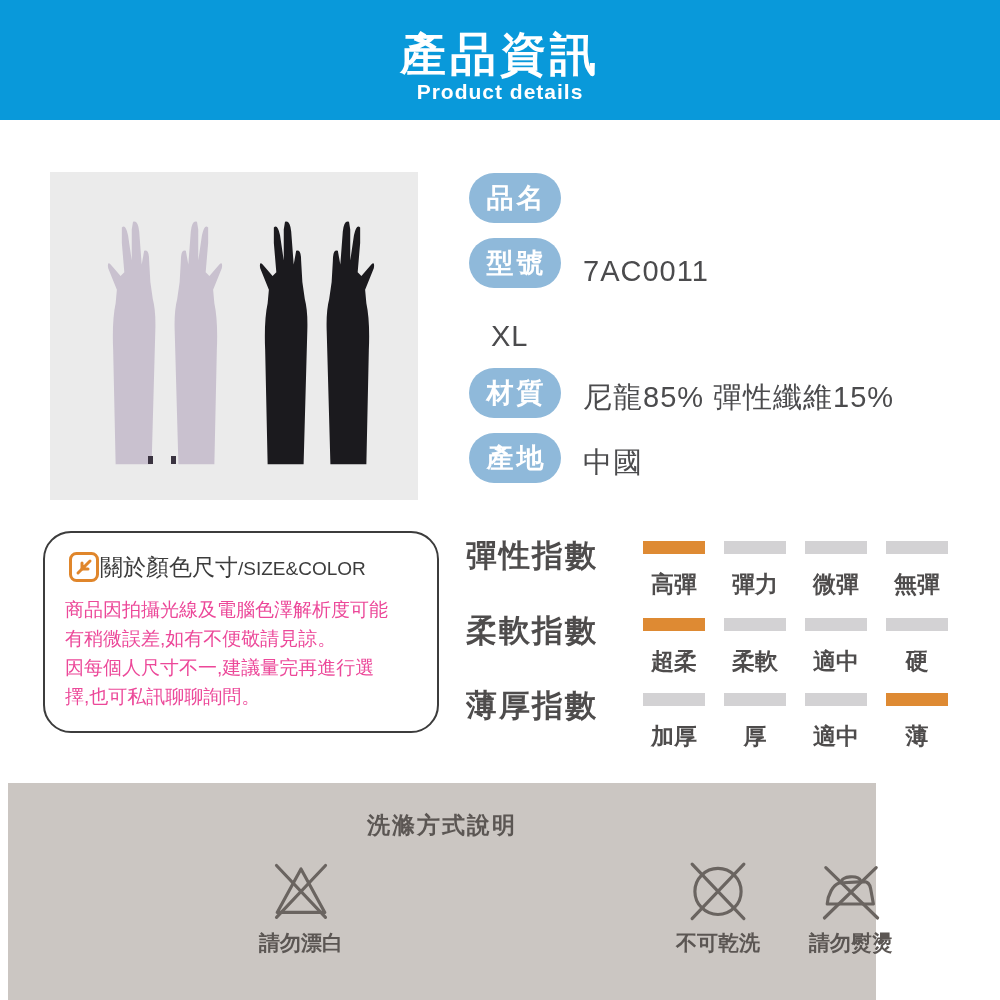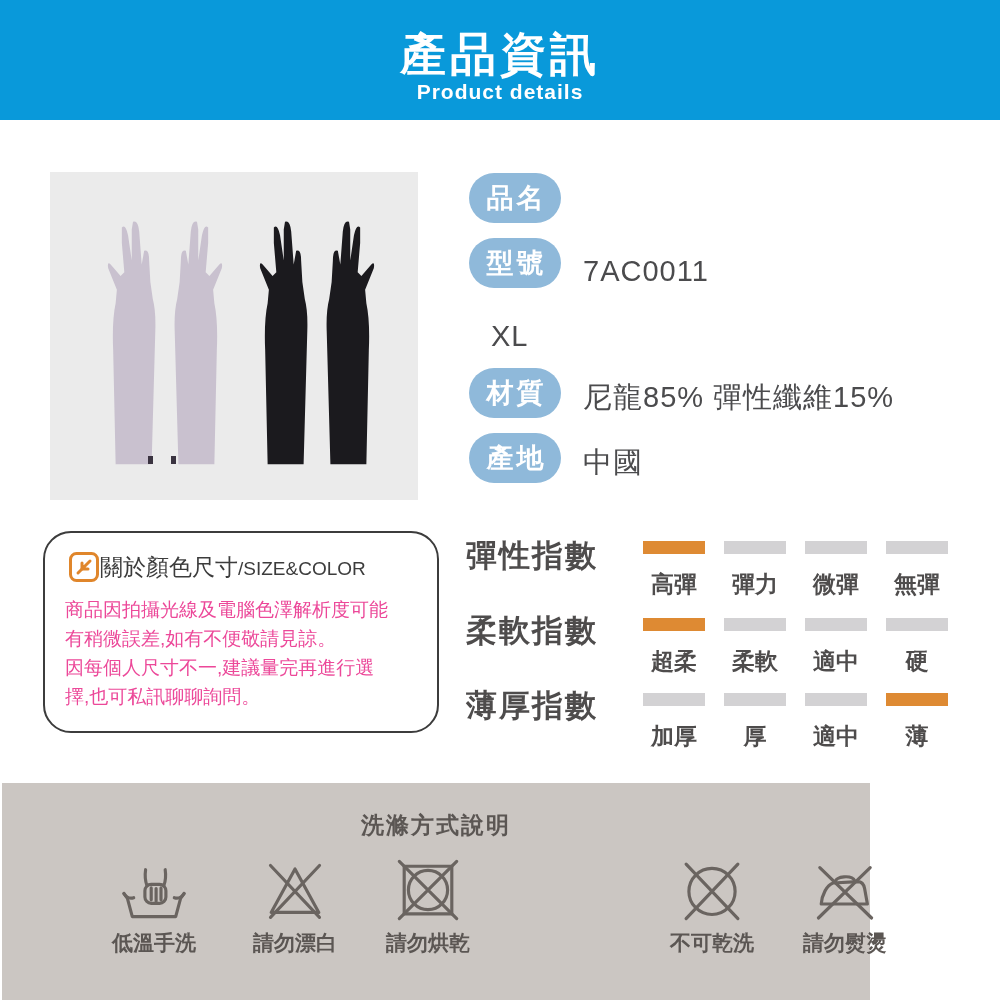--- a/index.html
+++ b/index.html
@@ -37,21 +37,21 @@
   .note-body{position:absolute;left:20px;top:62px;width:356px;
     font-size:19px;line-height:29px;color:#ec4899;font-weight:500;}
   
   .idx-head{position:absolute;left:466px;font-size:31px;font-weight:700;color:#4E4C4C;letter-spacing:2px;white-space:nowrap;}
   .idx-cells{position:absolute;left:643px;display:flex;}
   .idx-cell{width:62px;margin-right:19px;text-align:center;}
   .idx-cell .bar{width:62px;height:13px;background:var(--bargray);}
   .idx-cell .bar.active{background:var(--orange);}
   .idx-cell .lvl{margin-top:15px;font-size:23px;font-weight:600;color:#4E4C4C;white-space:nowrap;}
   
-  .footer{position:absolute;left:2px;top:783px;width:868px;height:217px;background:var(--footerbg);}
+  .footer{position:absolute;left:8px;top:783px;width:868px;height:217px;background:var(--footerbg);}
   .footer-title{position:absolute;left:0;top:27px;width:100%;text-align:center;
     font-size:23px;font-weight:700;color:#5B5653;letter-spacing:2px;}
   .wash-item{position:absolute;top:72px;width:150px;text-align:center;}
   .wash-item svg{display:block;margin:0 auto;}
   .wash-label{margin-top:4px;font-size:21px;font-weight:600;color:#5B5653;white-space:nowrap;}
   .wicon{stroke:var(--iconink);stroke-width:4.5;fill:none;stroke-linecap:round;stroke-linejoin:round;}
 </style>
 </head>
 <body>
 
@@ -166,49 +166,29 @@
     </div>
   <div class="idx-cell">
       <div class="bar active"></div>
       <div class="lvl">薄</div>
     </div>
 </div>
 
 <div class="footer">
   <div class="footer-title">洗滌方式說明</div>
 
-  <div class="wash-item" style="left:77px">
-    <svg width="70" height="70" viewBox="0 0 100 100">
-      <path class="wicon" d="M7,55 L12,62 L19,88 L81,88 L88,62 L93,55"></path>
-      <path class="wicon" d="M7,55 q6,9 14,6"></path>
-      <path class="wicon" d="M93,55 q-6,9 -14,6"></path>
-      <rect class="wicon" x="37" y="42" width="30" height="27" rx="9"></rect>
-      <path class="wicon" d="M46,47 V64 M53,48 V66 M60,47 V64"></path>
-      <path class="wicon" d="M40,44 C37,36 37,28 38,21"></path>
-      <path class="wicon" d="M64,44 C67,36 67,28 66,21"></path>
-    </svg>
-    <div class="wash-label">低溫手洗</div>
-  </div>
 
   <div class="wash-item" style="left:218px">
     <svg width="70" height="70" viewBox="0 0 100 100">
       <path class="wicon" d="M50,20 L16,82 L84,82 Z"></path>
       <path class="wicon" d="M15,15 L85,89 M85,15 L15,89"></path>
     </svg>
     <div class="wash-label">請勿漂白</div>
   </div>
 
-  <div class="wash-item" style="left:351px">
-    <svg width="70" height="70" viewBox="0 0 100 100">
-      <rect class="wicon" x="16" y="16" width="68" height="68"></rect>
-      <circle class="wicon" cx="50" cy="50" r="28"></circle>
-      <path class="wicon" d="M9,9 L91,91 M91,9 L9,91"></path>
-    </svg>
-    <div class="wash-label">請勿烘乾</div>
-  </div>
 
 
   <div class="wash-item" style="left:768px">
     <svg width="70" height="70" viewBox="0 0 100 100">
       <path class="wicon" d="M33,40 L68,38 C75,38 77,42 78,48 L82,70 L16,70 C17,57 24,43 33,40 Z"></path>
       <path class="wicon" d="M36,39 C36,30 60,28 64,37"></path>
       <path class="wicon" d="M14,18 L88,90 M86,18 L12,90"></path>
     </svg>
     <div class="wash-label">請勿熨燙</div>
   </div>

